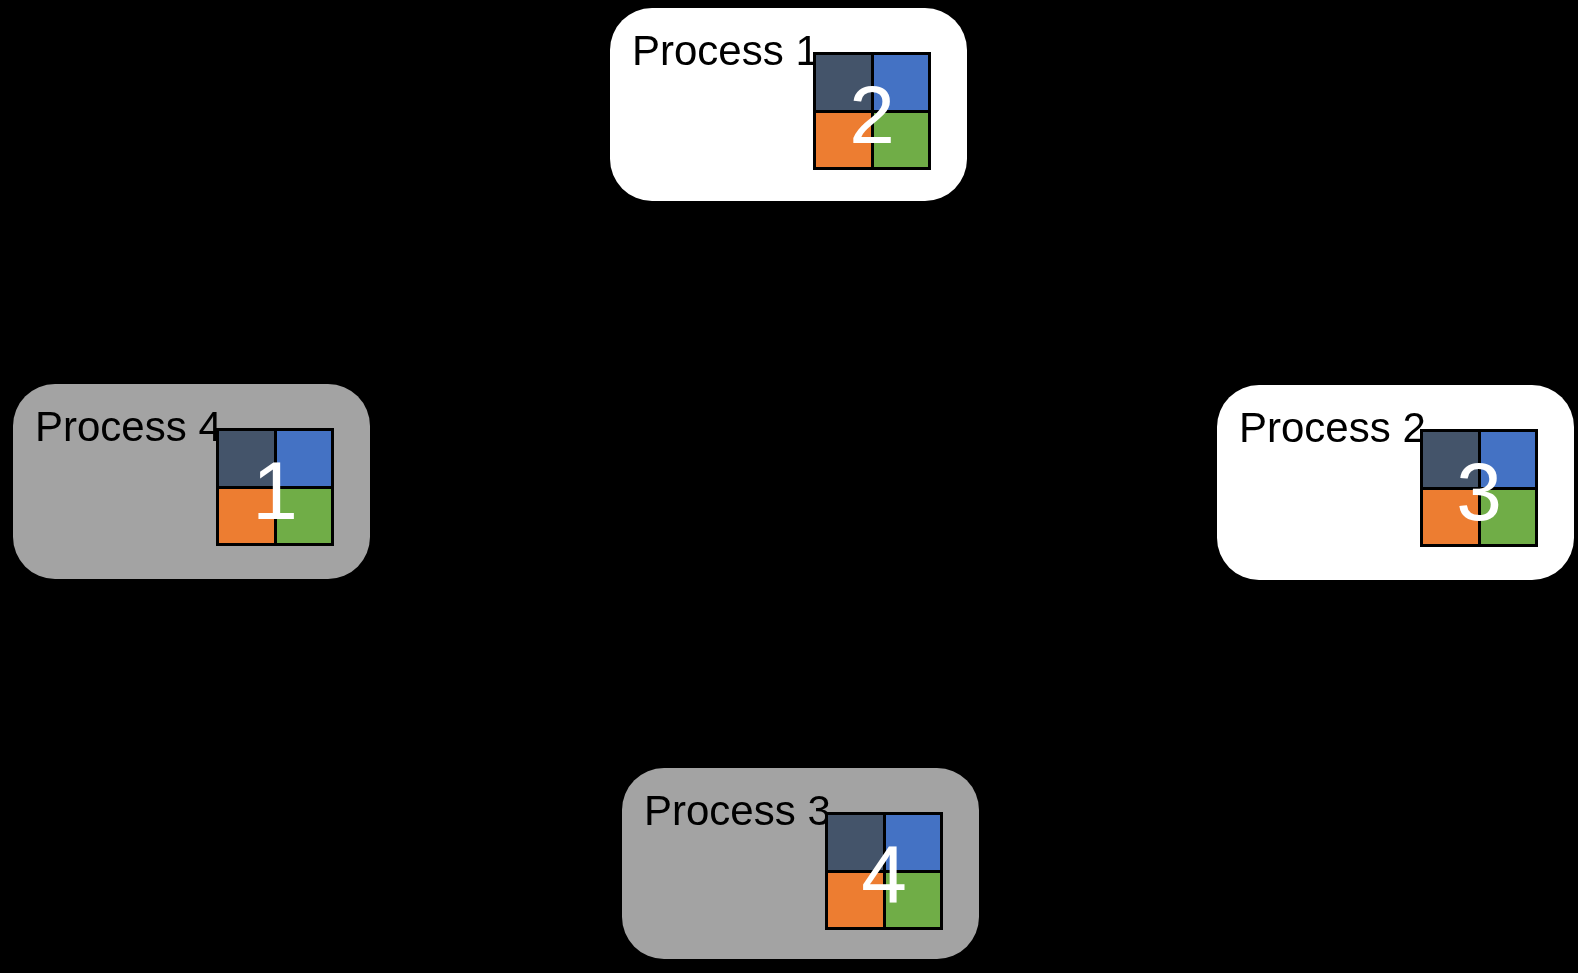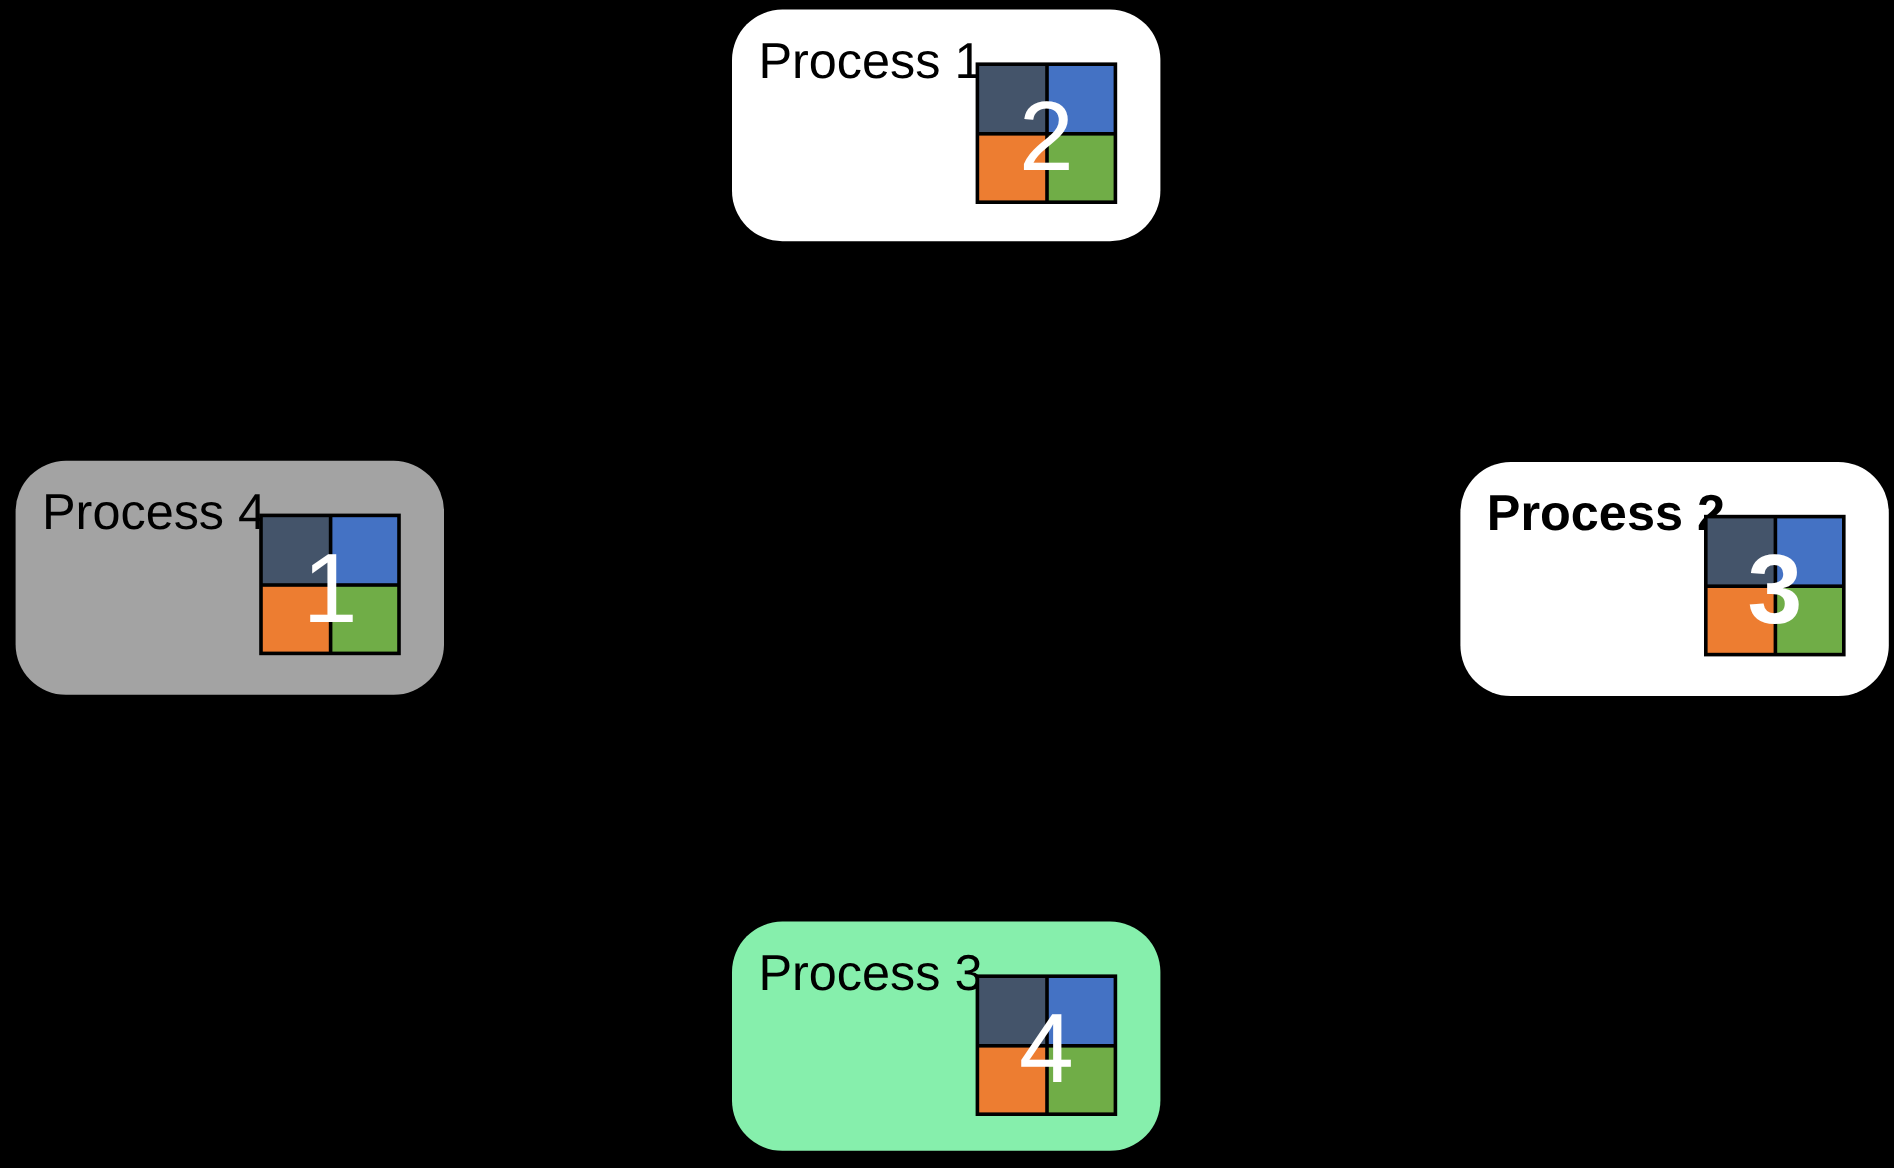--- a/index.html
+++ b/index.html
@@ -16,21 +16,21 @@
     font-family: "Liberation Sans", sans-serif;
   }
   .node {
     position: absolute;
     width: 357px;
     height: 193px;
     background: #ffffff;
     border-radius: 42px;
   }
   .pos-top    { left: 610px;  top: 8px; text-decoration: underline;   }
-  .pos-right  { left: 1217px; top: 385px; height: 195px; font-weight: bold; }
+  .pos-right  { left: 1217px; top: 385px; height: 195px; }
   .pos-bottom { left: 610px;  top: 768px; height: 191px; }
   .pos-left   { left: 13px;   top: 384px; height: 195px; }
   .node-label {
     position: absolute;
     left: 22px;
     top: 20px;
     font-size: 42px;
     line-height: 1.1;
     color: #000000;
     white-space: nowrap;
@@ -82,21 +82,21 @@
     <span class="node-label">Process 2</span>
     <div class="quad">
       <div class="cell" style="background-color: rgb(68, 84, 106);"></div>
       <div class="cell" style="background-color: rgb(68, 114, 196);"></div>
       <div class="cell" style="background-color: rgb(237, 125, 49);"></div>
       <div class="cell" style="background-color: rgb(112, 173, 71);"></div>
       <span class="quad-number">3</span>
     </div>
   </div>
 
-  <div class="node pos-bottom" style="background-color: #86efac;">
+  <div class="node pos-bottom" style="background-color: #a3a3a3; margin-left: 12px;">
     <span class="node-label">Process 3</span>
     <div class="quad">
       <div class="cell" style="background-color: rgb(68, 84, 106);"></div>
       <div class="cell" style="background-color: rgb(68, 114, 196);"></div>
       <div class="cell" style="background-color: rgb(237, 125, 49);"></div>
       <div class="cell" style="background-color: rgb(112, 173, 71);"></div>
       <span class="quad-number">4</span>
     </div>
   </div>
 

